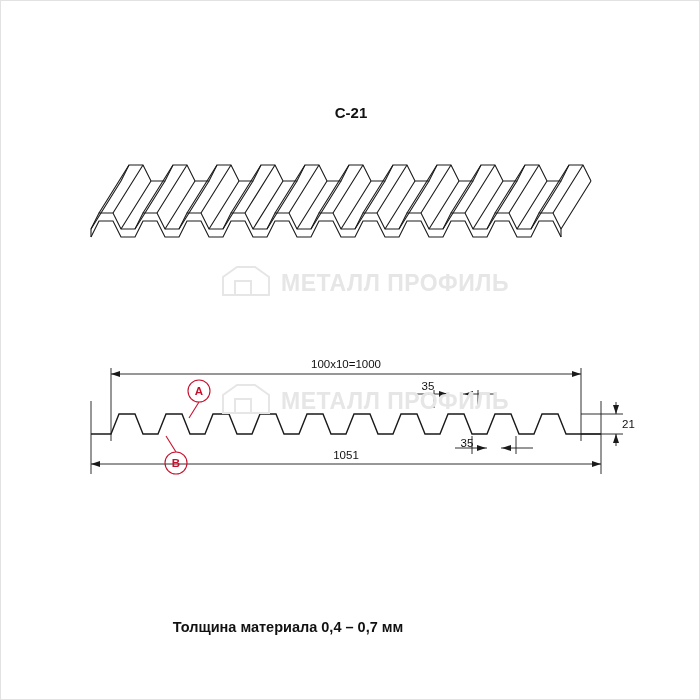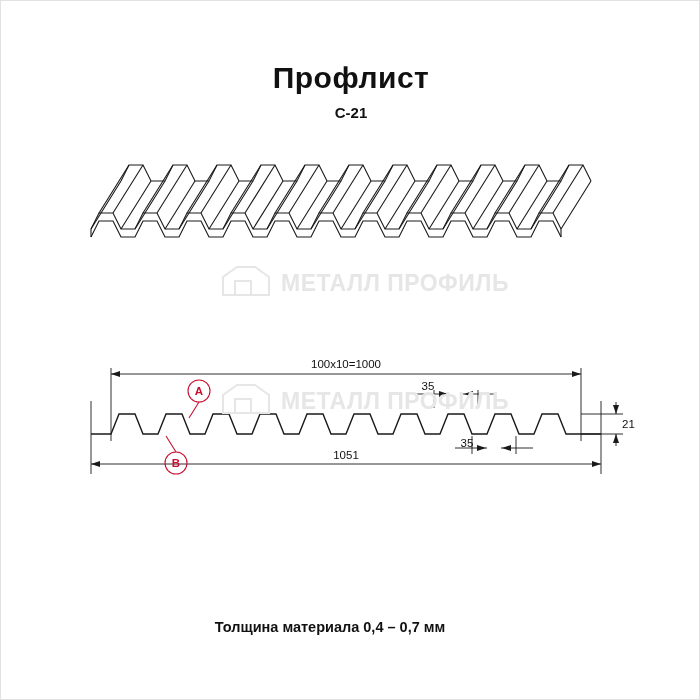--- a/index.html
+++ b/index.html
@@ -47,21 +47,20 @@
   }
   .footer-note {
     position: absolute;
     top: 618px;
     left: 0;
     width: 574px;
     text-align: center;
     font-size: 14.5px;
     font-weight: bold;
     color: #111111;
-    padding-left: 42px;
   }
 
   
   .iso-wrap {
     position: absolute;
     left: 80px;
     top: 150px;
     width: 540px;
     height: 140px;
   }
@@ -113,21 +112,20 @@
     font-family: "Liberation Sans", sans-serif;
     font-size: 11.5px;
     fill: #111111;
   }
 </style>
 </head>
 <body>
 
 <div class="page">
 
-  <div class="title">Профлист</div>
   <div class="subtitle">С-21</div>
 
   <div class="iso-wrap">
     <svg width="540" height="140" viewBox="0 0 540 140">
       <g fill="none" stroke="#1a1a1a" stroke-width="1.1" stroke-linejoin="miter">
 
         <path d="M40,30 L48,14 L62,14 L70,30 L84,30 L92,14 L106,14 L114,30 L128,30 L136,14 L150,14 L158,30
                  L172,30 L180,14 L194,14 L202,30 L216,30 L224,14 L238,14 L246,30 L260,30 L268,14 L282,14 L290,30
                  L304,30 L312,14 L326,14 L334,30 L348,30 L356,14 L370,14 L378,30 L392,30 L400,14 L414,14 L422,30
                  L436,30 L444,14 L458,14 L466,30 L480,30 L488,14 L502,14 L510,30"></path>

